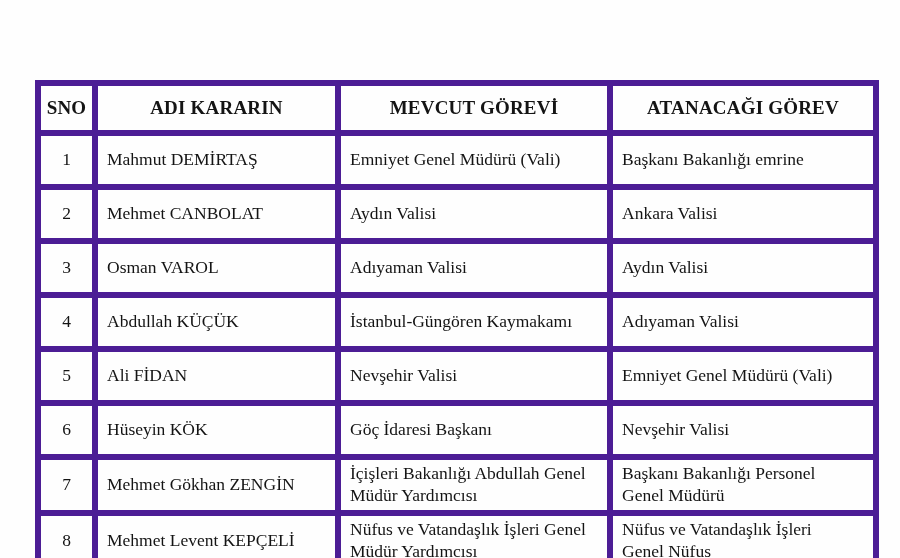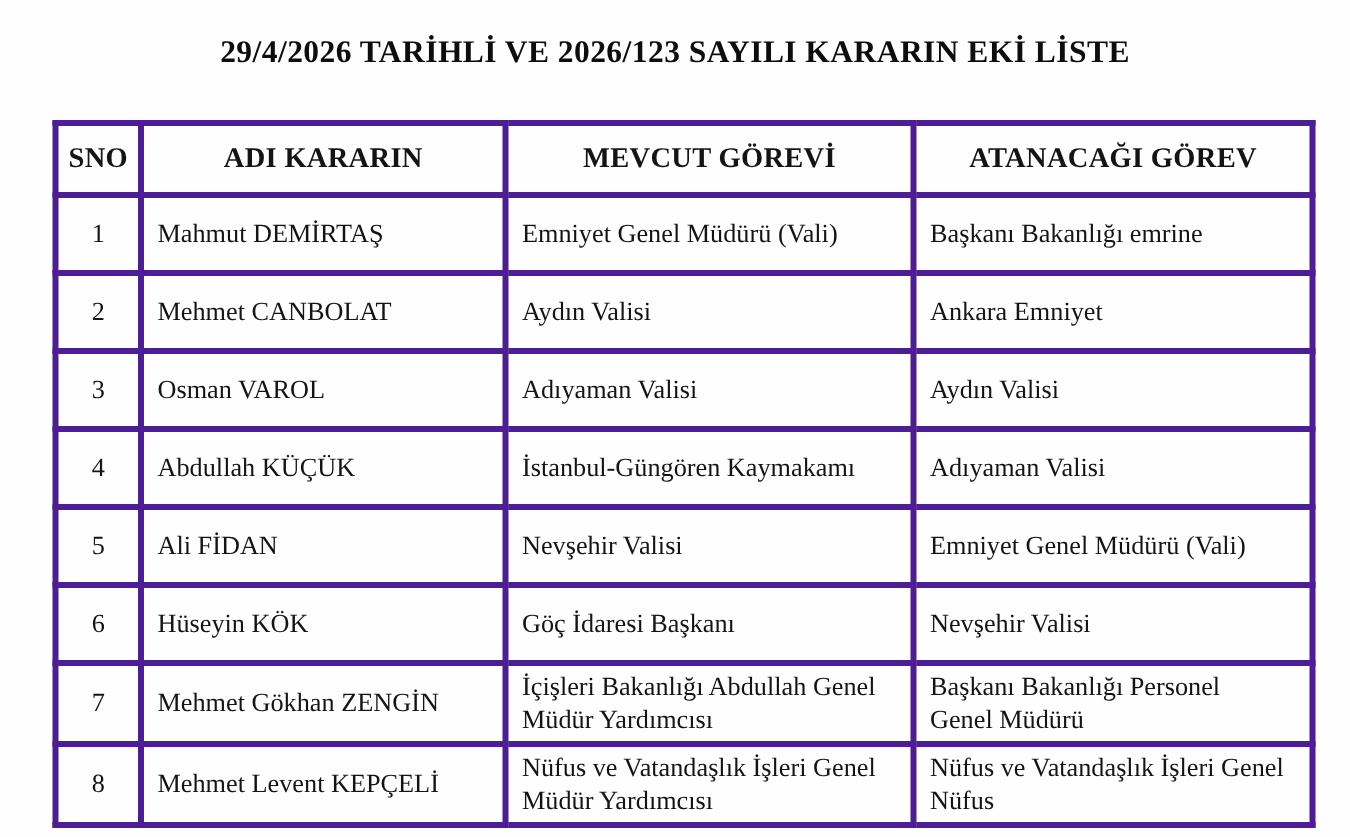--- a/index.html
+++ b/index.html
@@ -39,21 +39,21 @@
     border-collapse: collapse;
     table-layout: fixed;
     border: 3px solid #141414;
   }
   table.appointments col.c-sno   { width: 57px; }
   table.appointments col.c-name  { width: 243px; }
   table.appointments col.c-cur   { width: 272px; }
   table.appointments col.c-new   { width: 266px; }
   table.appointments th,
   table.appointments td {
-    border: 4px solid #4c1d95;
+    border: 6px solid #4c1d95;
     vertical-align: middle;
     overflow: hidden;
     color: #141414;
   }
   table.appointments th {
     height: 44px;
     font-size: 19px;
     font-weight: bold;
     text-align: center;
     padding: 0 2px;
@@ -70,21 +70,20 @@
     padding: 2px 2px;
   }
   tr.r-single td { height: 44px; }
   tr.r-double td { height: 46px; }
 </style>
 </head>
 <body>
 
 <div class="page">
 
-  <h1 class="doc-title">29/4/2026 TARİHLİ VE 2026/123 SAYILI KARARIN EKİ LİSTE</h1>
 
   <table class="appointments">
     <colgroup>
       <col class="c-sno">
       <col class="c-name">
       <col class="c-cur">
       <col class="c-new">
     </colgroup>
     <thead>
       <tr>
@@ -98,21 +97,21 @@
       <tr class="r-single">
         <td class="sno">1</td>
         <td>Mahmut DEMİRTAŞ</td>
         <td>Emniyet Genel Müdürü (Vali)</td>
         <td>Başkanı Bakanlığı emrine</td>
       </tr>
       <tr class="r-single">
         <td class="sno">2</td>
         <td>Mehmet CANBOLAT</td>
         <td>Aydın Valisi</td>
-        <td>Ankara Emniyet</td>
+        <td>Ankara Valisi</td>
       </tr>
       <tr class="r-single">
         <td class="sno">3</td>
         <td>Osman VAROL</td>
         <td>Adıyaman Valisi</td>
         <td>Aydın Valisi</td>
       </tr>
       <tr class="r-single">
         <td class="sno">4</td>
         <td>Abdullah KÜÇÜK</td>

